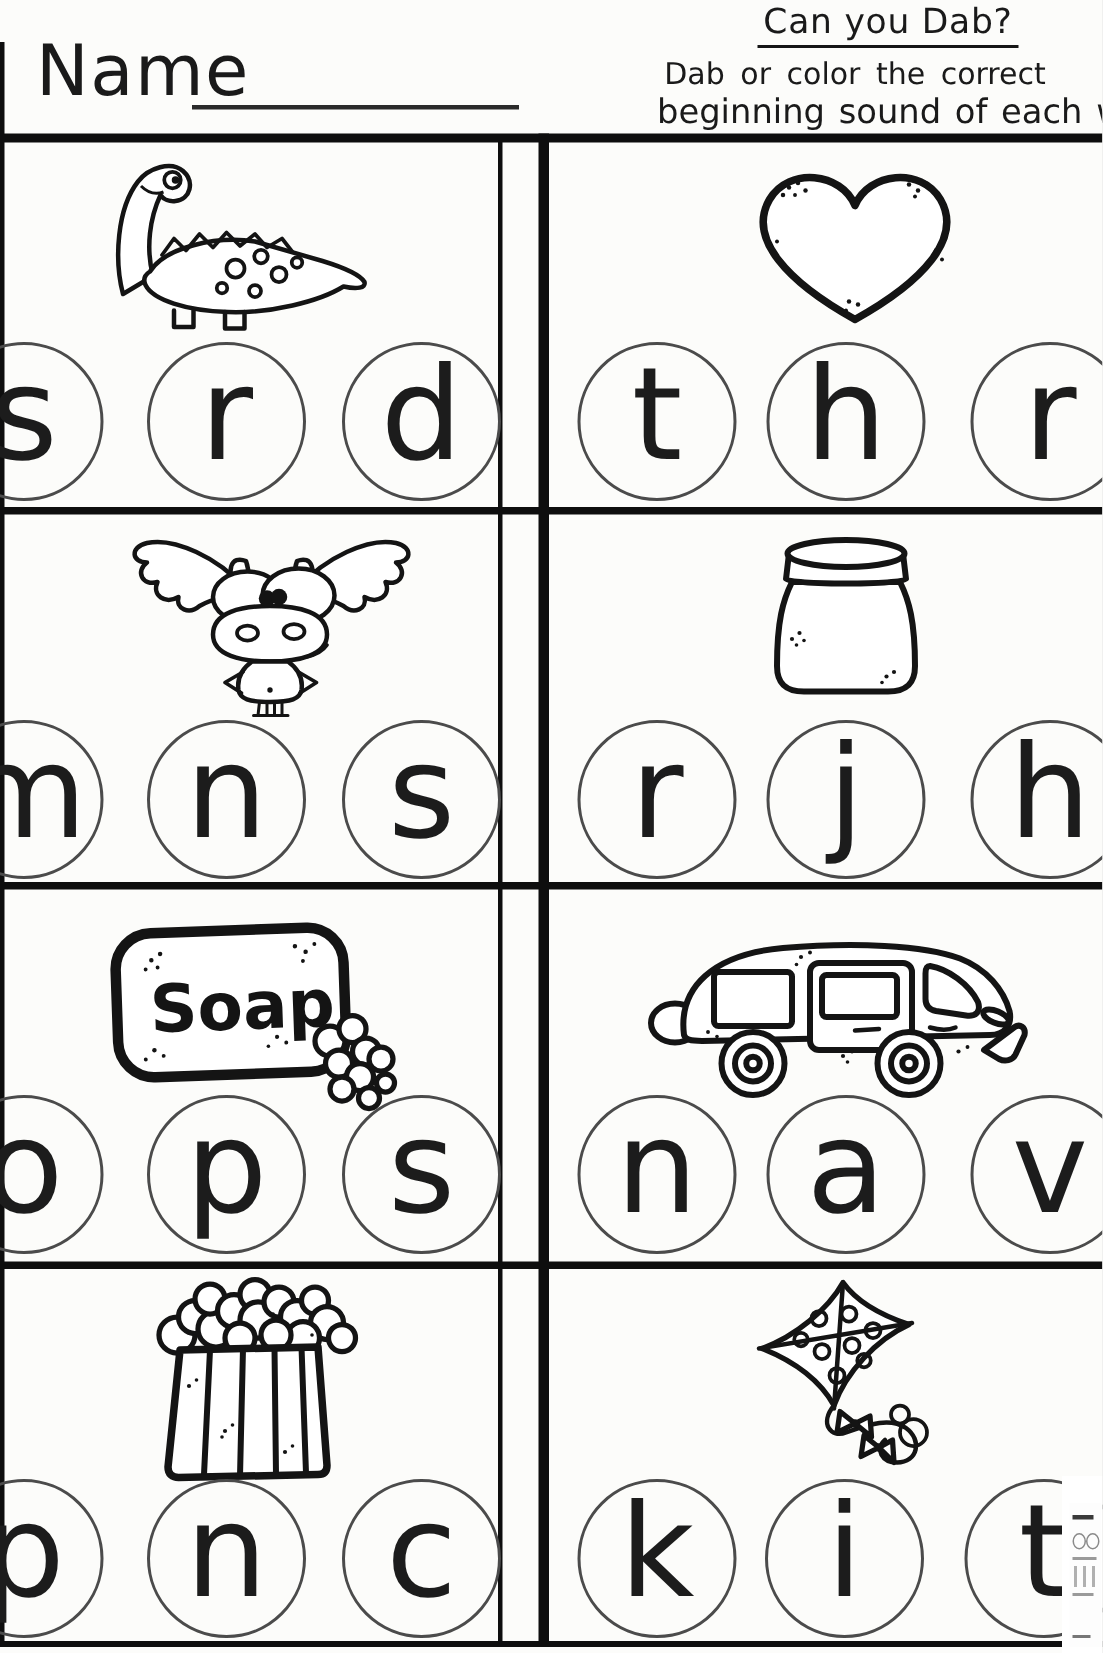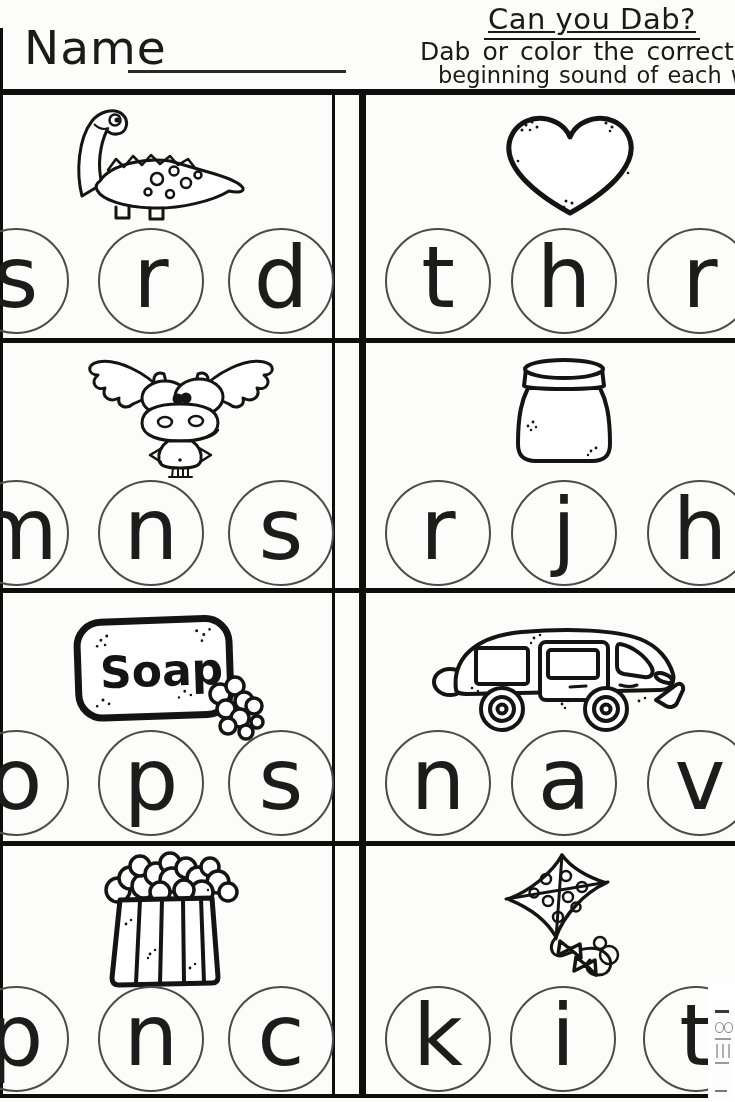--- a/index.html
+++ b/index.html
@@ -2,22 +2,22 @@
 <html><head>
 <meta charset="utf-8">
 <style>
   html,body{margin:0;padding:0;background:#e8e8e6;}
   .page{position:relative;width:735px;height:1102px;background:#fcfcfa;overflow:hidden;
         font-family:"DejaVu Sans",sans-serif;color:#1a1a1a;}
   .hline,.vline{position:absolute;background:#0e0e0e;}
   .name-label{position:absolute;left:24px;top:20px;font-size:47px;letter-spacing:1px;}
   .name-line{position:absolute;left:128px;top:40px;width:218px;height:30px;border-bottom:3px solid #2a2a2a;}
   .title-wrap{position:absolute;left:448px;top:2px;width:288px;text-align:center;}
-  .title{display:inline-block;font-size:29px;letter-spacing:.5px;border-bottom:2.5px solid #161616;padding:0 4px 2px 4px;text-decoration:underline;}
-  .instr1{position:absolute;left:420px;top:37px;width:300px;text-align:center;font-size:25px;word-spacing:4px;white-space:nowrap;}
+  .title{display:inline-block;font-size:23px;letter-spacing:.5px;border-bottom:2.5px solid #161616;padding:0 4px 2px 4px;}
+  .instr1{position:absolute;left:420px;top:37px;width:300px;text-align:center;font-size:20px;word-spacing:4px;white-space:nowrap;}
   .instr2{position:absolute;left:438px;top:62px;font-size:22.5px;word-spacing:2px;white-space:nowrap;}
   .cell{position:absolute;}
   .pic{position:absolute;}
   .circle{position:absolute;width:106px;height:106px;border:2px solid #4b4b4b;border-radius:50%;
           display:flex;align-items:center;justify-content:center;padding-bottom:6px;box-sizing:border-box;}
   .circle span{font-size:86px;line-height:.95;color:#1c1c1c;}
   .scan-strip{position:absolute;left:708px;top:984px;width:27px;height:118px;background:#ffffff;}
   .thumb{position:absolute;left:713px;top:1002px;width:21px;height:96px;background:#fdfdfd;}
   .thumb .t-bar{position:absolute;left:2px;top:8px;width:14px;height:3px;background:#3a3a3a;}
   .thumb .t-c1,.thumb .t-c2{position:absolute;top:20px;width:7px;height:9px;border:1px solid #8a8a8a;border-radius:50%;}

